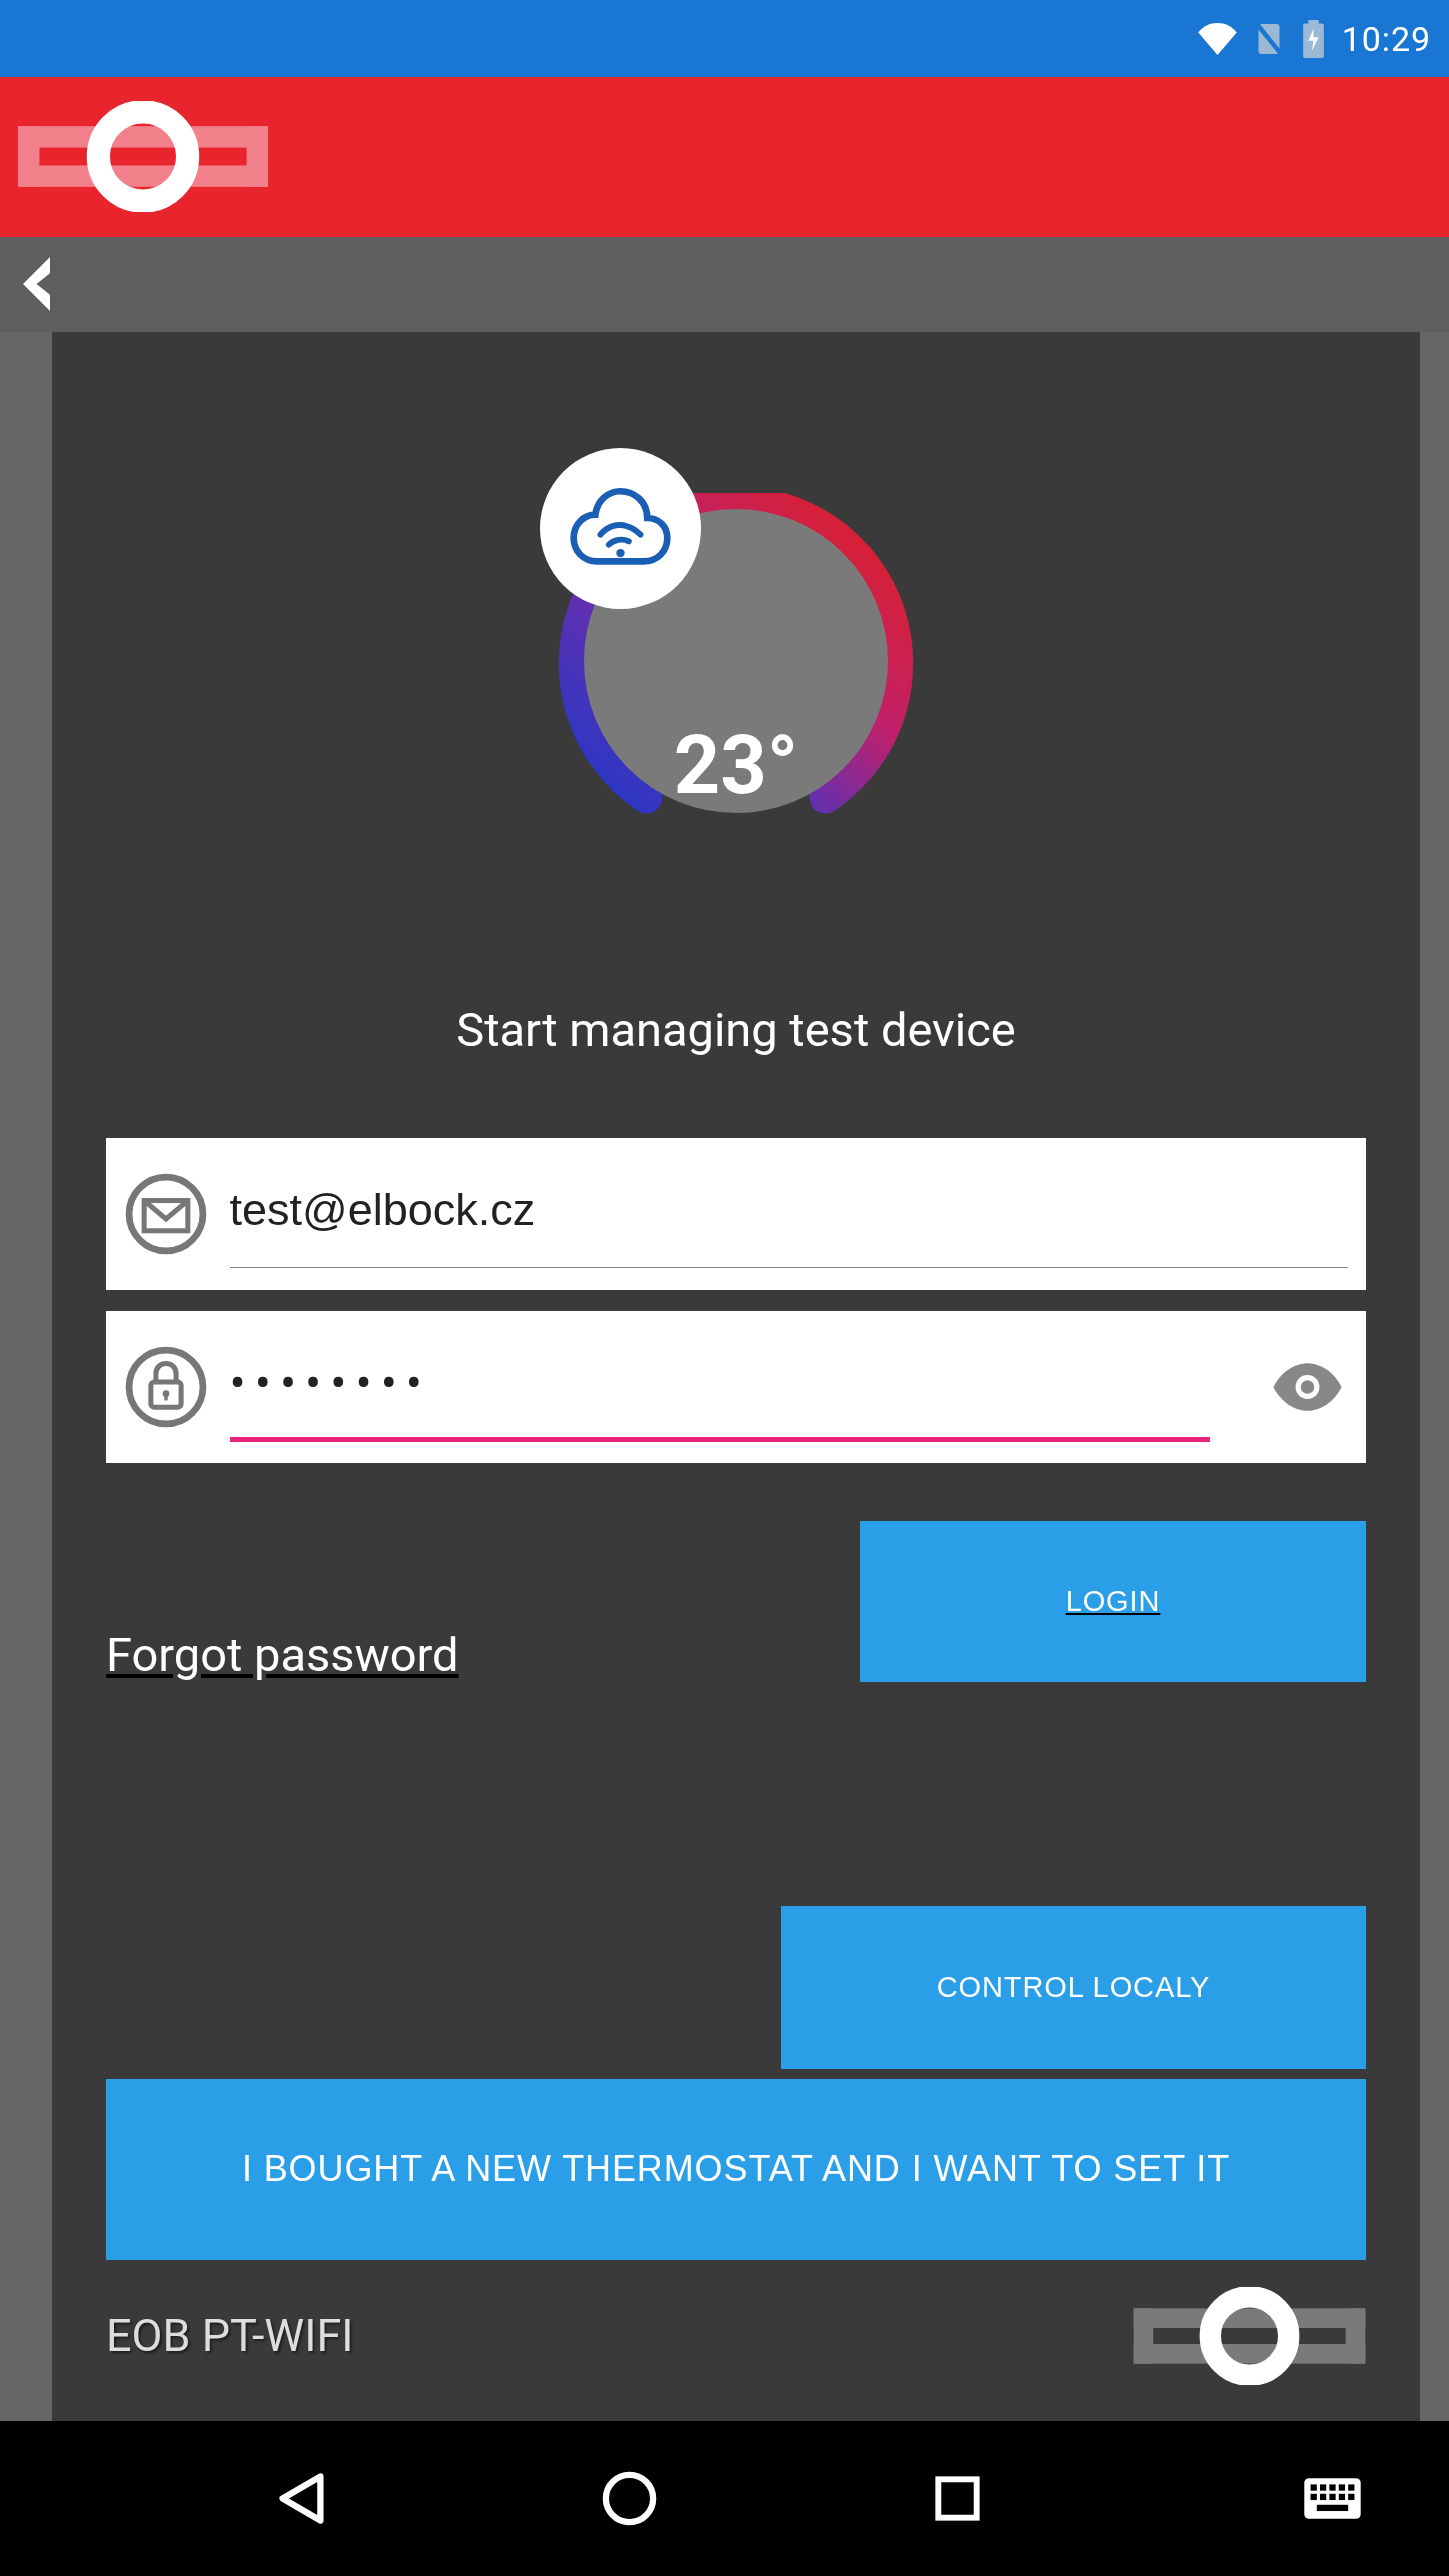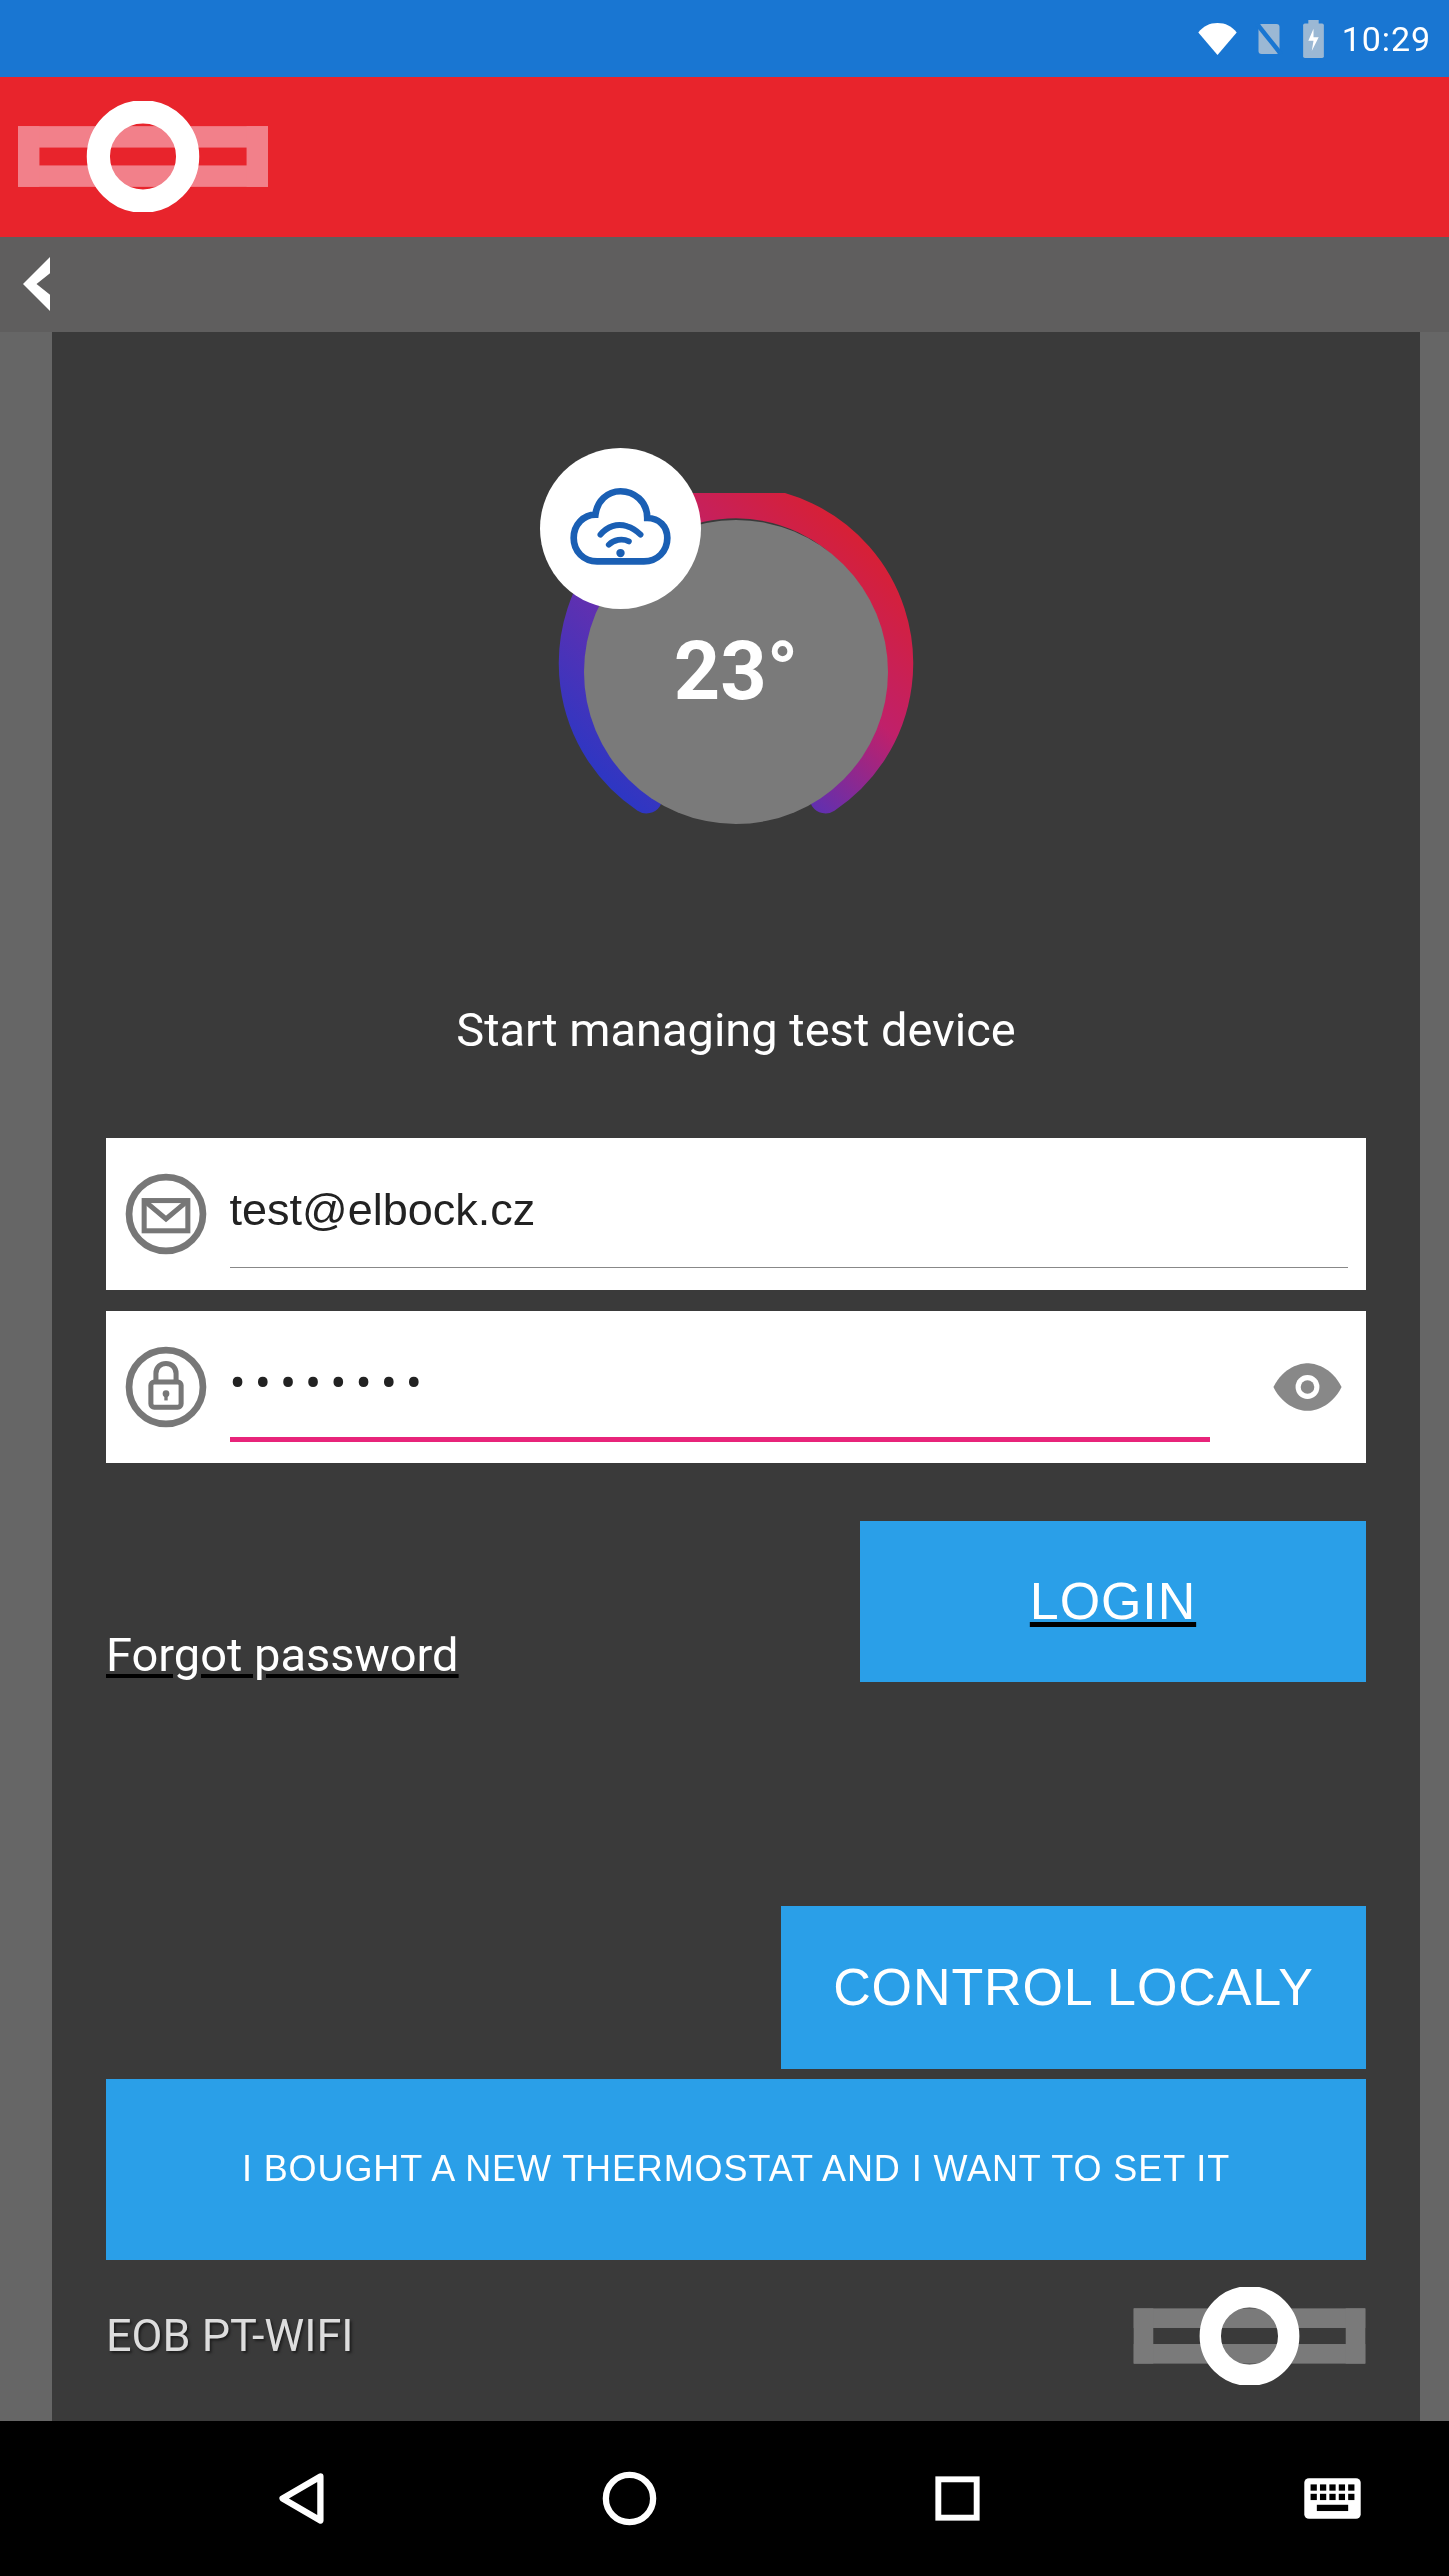--- a/index.html
+++ b/index.html
@@ -10,35 +10,35 @@
   .status-icon { display: inline-flex; align-items: center; }
   .app-header { height: 168px; background: #e8242c; display: flex; align-items: center; padding-left: 18px; }
   .logo { width: 250px; height: 111px; }
   .back-bar { height: 100px; background: #5f5e5e; display: flex; align-items: center; padding-left: 9px; }
   .back-btn { width: 54px; height: 63px; display: flex; align-items: center; justify-content: center; }
   .content-wrap { flex: 1; background: #666; display: flex; }
   .content { flex: 1; margin: 0 29px 0 52px; background: #3a3a3a; padding: 116px 54px 36px 54px; display: flex; flex-direction: column; position: relative; }
   .thermo-wrap { display: flex; justify-content: center; margin-bottom: 89px; }
   .thermo { position: relative; width: 465px; height: 465px; }
   .cloud-badge { position: absolute; top: 0; left: 36px; width: 161px; height: 161px; background: #fff; border-radius: 50%; display: flex; align-items: center; justify-content: center; z-index: 3; }
-  .thermo-circle { position: absolute; top: 72px; left: 50%; transform: translateX(-50%); width: 304px; height: 304px; background: #7a7a7a; border-radius: 50%; display: flex; align-items: center; justify-content: center; z-index: 2; }
+  .thermo-circle { position: absolute; top: 61px; left: 50%; transform: translateX(-50%); width: 304px; height: 304px; background: #7a7a7a; border-radius: 50%; display: flex; align-items: flex-end; justify-content: center; z-index: 2; }
   .thermo-temp { color: #fff; font-size: 81px; font-weight: 700; }
   .thermo-arc { position: absolute; top: 45px; left: 50%; transform: translateX(-50%); width: 358px; height: 358px; z-index: 1; }
   .tagline { color: #fff; font-size: 47px; text-align: center; margin-bottom: 81px; font-weight: 400; }
   .input-box { background: #fff; height: 152px; display: flex; align-items: center; padding: 0 18px; margin-bottom: 21.5px; gap: 21.5px; }
   .input-icon { width: 84px; height: 84px; flex-shrink: 0; }
   .input-field-wrap { flex: 1; position: relative; height: 100%; display: flex; align-items: center; }
   .input-field { width: 100%; border: none; outline: none; font-size: 45px; color: #222; padding-bottom: 7.2px; background: transparent; }
   .input-underline { position: absolute; bottom: 21.5px; left: 0; right: 0; height: 1.8px; background: #888; }
   .input-underline.pink { height: 5.4px; background: #e8247a; right: 36px; }
   .password-dots { font-size: 48px; letter-spacing: 9px; color: #222; padding-bottom: 7.2px; }
   .eye-btn { width: 81px; height: 54px; flex-shrink: 0; display: flex; align-items: center; justify-content: center; }
   .row-below { display: flex; justify-content: space-between; align-items: flex-end; margin-top: 36px; text-decoration: underline; }
   .forgot { color: #fff; font-size: 47px; font-weight: 400; }
-  .btn-blue { background: #2a9fe8; color: #fff; font-size: 52px; font-weight: 500; letter-spacing: 0.9px; display: flex; align-items: center; justify-content: center; border: none; }
+  .btn-blue { background: #2a9fe8; color: #fff; font-size: 29px; font-weight: 500; letter-spacing: 0.9px; display: flex; align-items: center; justify-content: center; border: none; }
   .btn-login { width: 506px; height: 161px; }
   .btn-control { width: 585px; height: 163px; align-self: flex-end; margin-top: 224px; }
   .btn-new { width: 100%; height: 181px; margin-top: 10px; font-size: 36px; }
   .footer-row { display: flex; justify-content: space-between; align-items: center; margin-top: 27px; }
   .footer-text { color: #ddd; font-size: 45px; text-shadow: 1.8px 1.8px 2.7px rgba(0,0,0,0.5); }
   .footer-logo { width: 233px; height: 98px; }
   .nav-bar { height: 163px; background: #000; display: flex; align-items: center; justify-content: space-around; padding: 0 54px; }
   .nav-btn { width: 89px; height: 72px; display: flex; align-items: center; justify-content: center; }
   .nav-kbd { margin-left: auto; margin-right: 18px; }
   .nav-main { flex: 1; display: flex; justify-content: space-around; align-items: center; max-width: 984px; margin: 0 auto; }

